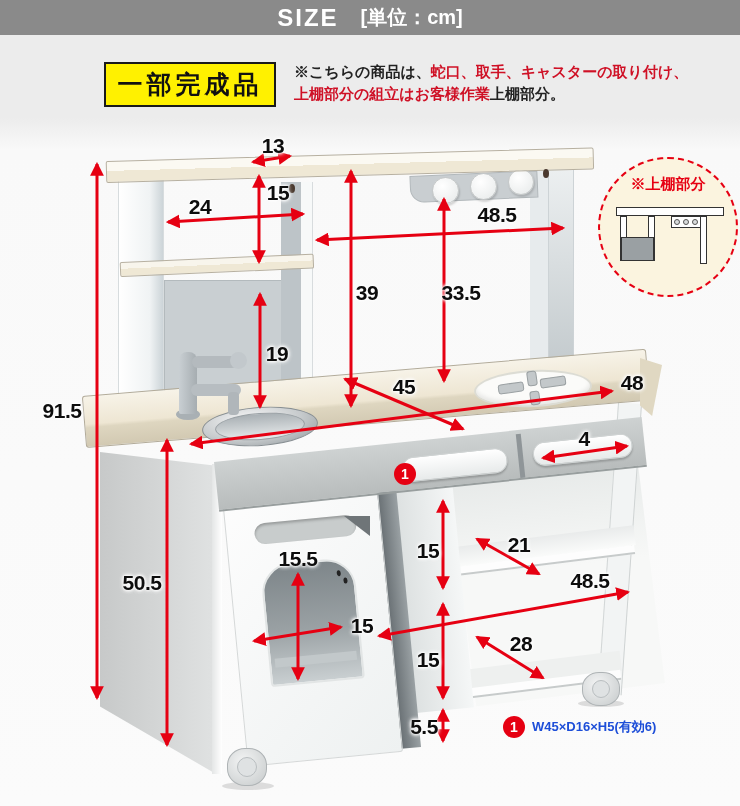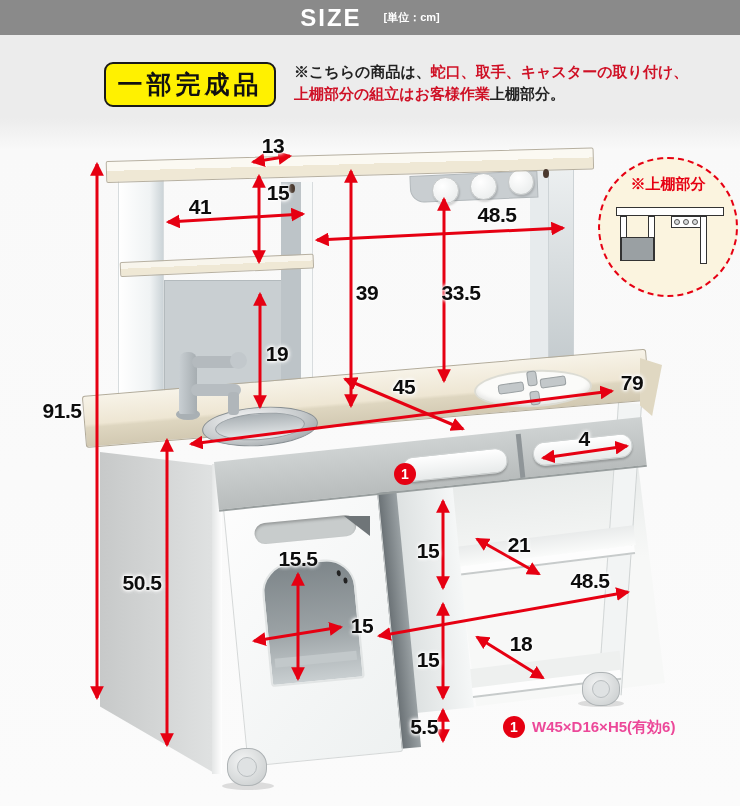--- a/index.html
+++ b/index.html
@@ -14,24 +14,24 @@
   body{
     position:relative;overflow:hidden;
     font-family:"Liberation Sans",sans-serif;
     background:linear-gradient(180deg,#ececec 0,#ececec 118px,#f9f9f9 150px,#fbfbfb 100%);
   }
   .abs{position:absolute;}
   
   .header{left:0;top:0;width:740px;height:35px;background:var(--header-gray);
     display:flex;align-items:center;justify-content:center;gap:22px;color:#fff;}
   .header .t1{font-size:24px;font-weight:bold;letter-spacing:2px;}
-  .header .t2{font-size:11px;font-weight:bold;}
+  .header .t2{font-size:20px;font-weight:bold;}
   
   .badge{left:104px;top:62px;width:172px;height:45px;background:var(--badge-yellow);
-    border:2px solid #1a1a1a;border-radius:9px;display:flex;align-items:center;justify-content:center;
+    border:2px solid #1a1a1a;border-radius:0;display:flex;align-items:center;justify-content:center;
     font-size:25px;font-weight:bold;letter-spacing:4px;color:#111;}
   .notice{left:294px;top:61px;width:432px;font-size:15px;line-height:22px;color:#222;font-weight:bold;}
   .notice .red{color:#cf1126;}
   
   .inset{left:598px;top:157px;width:140px;height:140px;border-radius:50%;
     background:#fbf4df;border:2px dashed var(--accent-red);text-align:center;}
   .inset .cap{position:absolute;left:50%;top:16px;transform:translateX(-50%);
     color:var(--accent-red);font-weight:bold;font-size:15px;white-space:nowrap;}
   .mini{position:absolute;background:#fff;border:1px solid #333;}
   .mini.gray{background:#9aa0a3;}
@@ -40,21 +40,21 @@
   .p{position:absolute;}
   .rot{transform-origin:left center;}
   .dlabel{position:absolute;transform:translate(-50%,-50%);font-weight:bold;font-size:21px;color:#0d0d0d;
     letter-spacing:-0.5px;white-space:nowrap;z-index:40;
     text-shadow:0 0 3px #fff,0 0 3px #fff,0 0 5px #fff,0 0 5px #fff;}
   svg.dims{position:absolute;left:0;top:0;z-index:35;pointer-events:none;}
   .dim-line{stroke:var(--accent-red);stroke-width:3;}
   .marker-fill{fill:var(--accent-red);}
   .badge1{position:absolute;border-radius:50%;background:var(--accent-red);color:#fff;
     display:flex;align-items:center;justify-content:center;font-weight:bold;z-index:42;}
-  .footnote-text{position:absolute;font-weight:bold;font-size:15px;color:#ec4899;z-index:42;white-space:nowrap;}
+  .footnote-text{position:absolute;font-weight:bold;font-size:13px;color:#1d4ed8;z-index:42;white-space:nowrap;}
 </style>
 </head>
 <body>
 
 <div class="abs header">
   <span class="t1">SIZE</span>
   <span class="t2">[単位：cm]</span>
 </div>
 
 <div class="abs badge">一部完成品</div>
@@ -173,37 +173,37 @@
   <line class="dim-line" x1="443" y1="501" x2="443" y2="588" marker-start="url(#ah)" marker-end="url(#ah)"></line>
   <line class="dim-line" x1="477" y1="539" x2="539" y2="574" marker-start="url(#ah)" marker-end="url(#ah)"></line>
   <line class="dim-line" x1="379" y1="636" x2="628" y2="592" marker-start="url(#ah)" marker-end="url(#ah)"></line>
   <line class="dim-line" x1="443" y1="604" x2="443" y2="698" marker-start="url(#ah)" marker-end="url(#ah)"></line>
   <line class="dim-line" x1="477" y1="637" x2="543" y2="678" marker-start="url(#ah)" marker-end="url(#ah)"></line>
   <line class="dim-line" x1="443" y1="710" x2="443" y2="741" marker-start="url(#ah)" marker-end="url(#ah)"></line>
 </svg>
 
 <div class="dlabel" style="left:273px;top:146px">13</div>
 <div class="dlabel" style="left:278px;top:193px">15</div>
-<div class="dlabel" style="left:200px;top:207px">41</div>
+<div class="dlabel" style="left:200px;top:207px">24</div>
 <div class="dlabel" style="left:497px;top:215px">48.5</div>
 <div class="dlabel" style="left:367px;top:293px">39</div>
 <div class="dlabel" style="left:461px;top:293px">33.5</div>
 <div class="dlabel" style="left:277px;top:354px">19</div>
 <div class="dlabel" style="left:404px;top:387px">45</div>
-<div class="dlabel" style="left:632px;top:383px">79</div>
+<div class="dlabel" style="left:632px;top:383px">48</div>
 <div class="dlabel" style="left:62px;top:411px">91.5</div>
 <div class="dlabel" style="left:584px;top:439px">4</div>
 <div class="dlabel" style="left:142px;top:583px">50.5</div>
 <div class="dlabel" style="left:298px;top:559px">15.5</div>
 <div class="dlabel" style="left:362px;top:626px">15</div>
 <div class="dlabel" style="left:428px;top:551px">15</div>
 <div class="dlabel" style="left:519px;top:545px">21</div>
 <div class="dlabel" style="left:590px;top:581px">48.5</div>
 <div class="dlabel" style="left:428px;top:660px">15</div>
-<div class="dlabel" style="left:521px;top:644px">18</div>
+<div class="dlabel" style="left:521px;top:644px">28</div>
 <div class="dlabel" style="left:424px;top:727px">5.5</div>
 
 <div class="badge1" style="left:503px;top:716px;width:22px;height:22px;font-size:14px;">1</div>
 <div class="footnote-text" style="left:532px;top:718px;">W45×D16×H5(有効6)</div>
 
 <div class="abs inset">
   <div class="cap">※上棚部分</div>
   <div class="mini" style="left:16px;top:48px;width:108px;height:9px;"></div>
   <div class="mini" style="left:20px;top:57px;width:7px;height:45px;"></div>
   <div class="mini" style="left:48px;top:57px;width:7px;height:45px;"></div>

